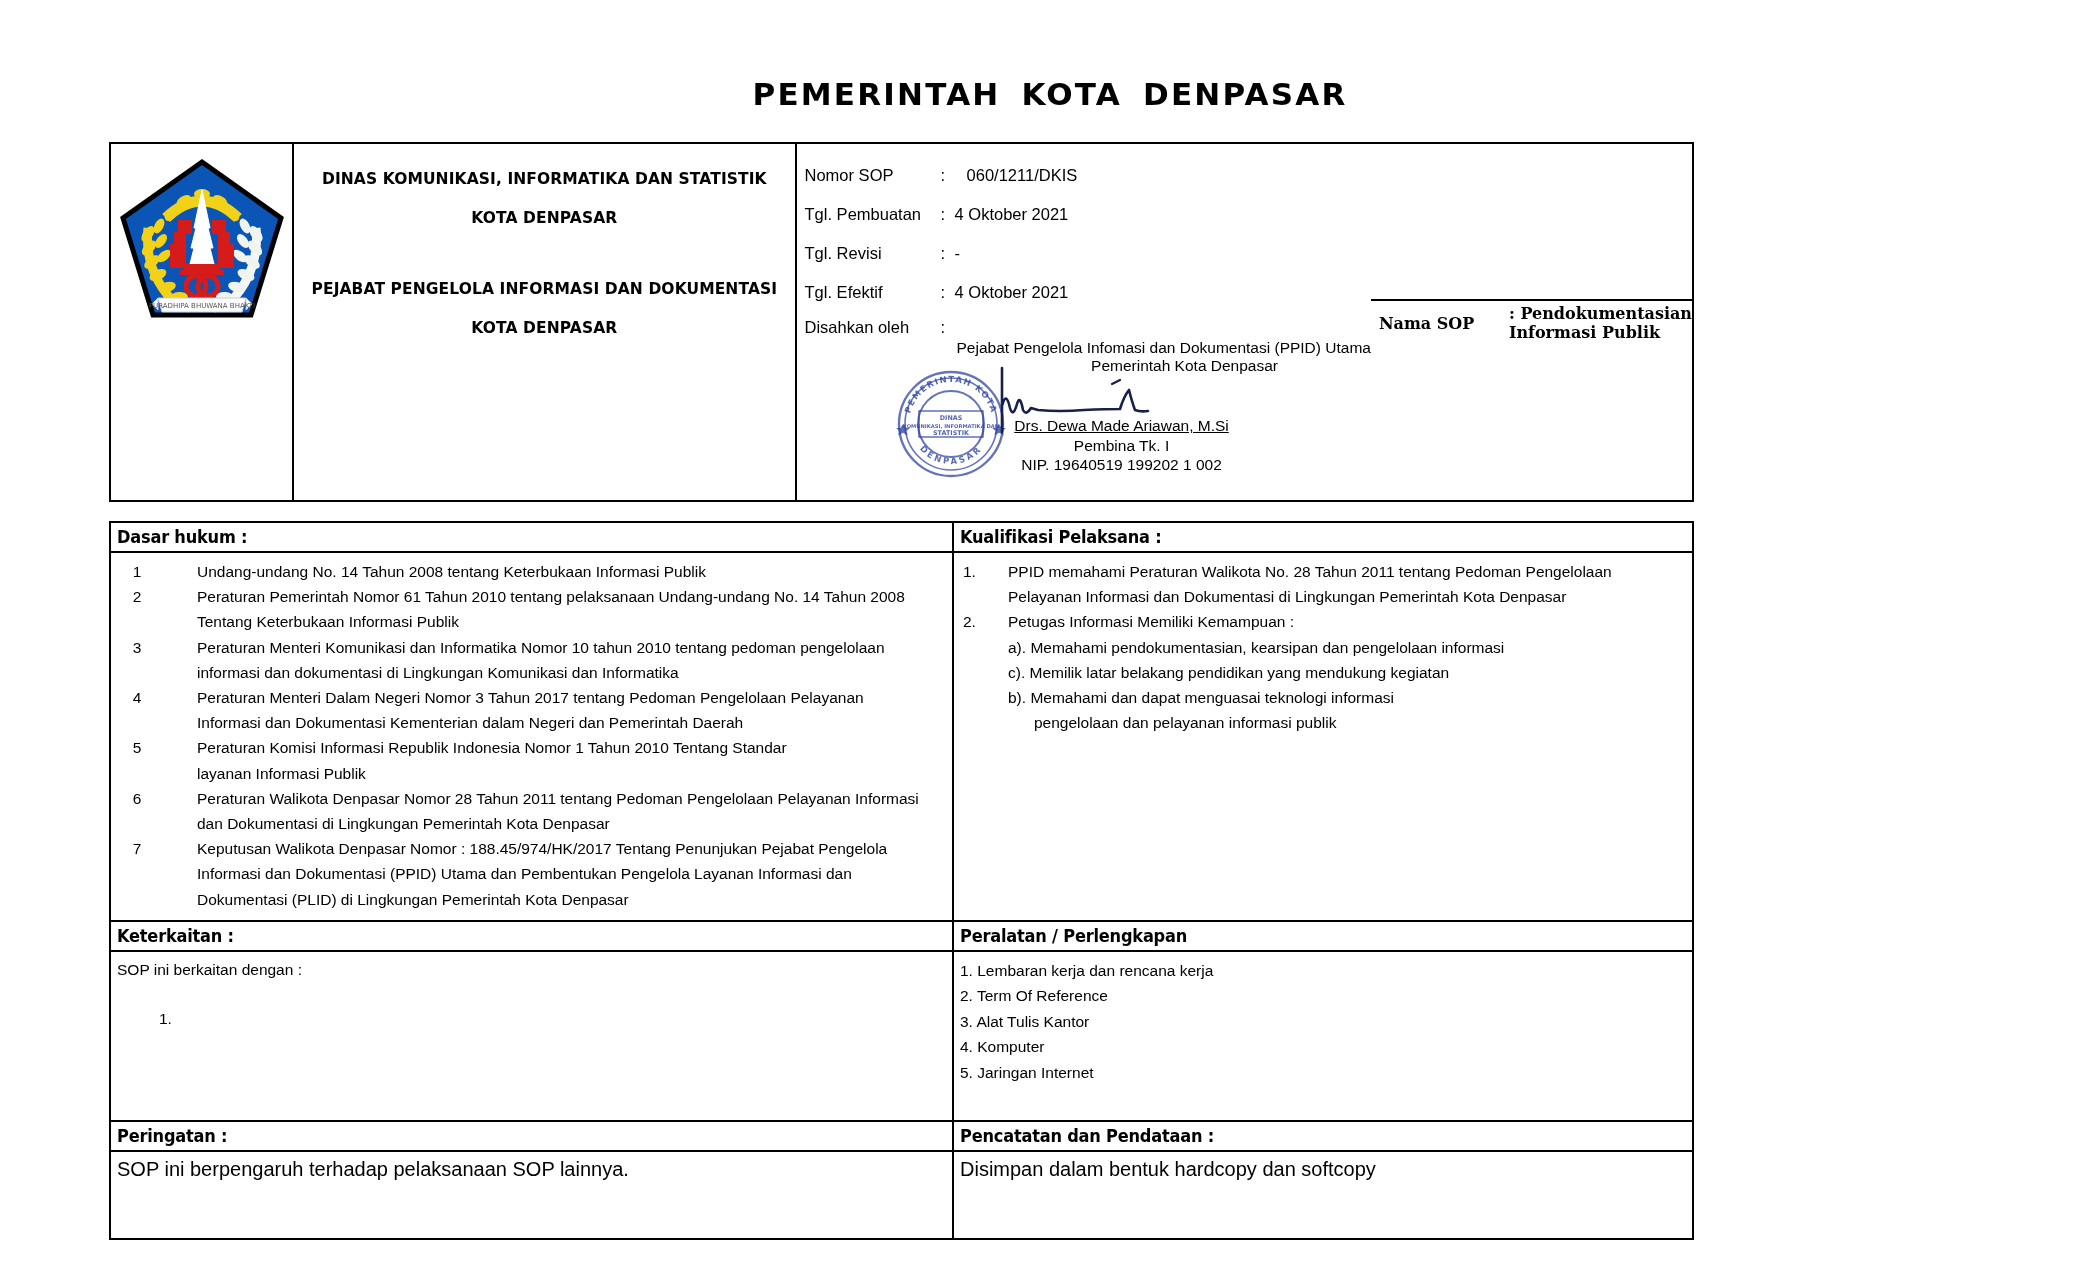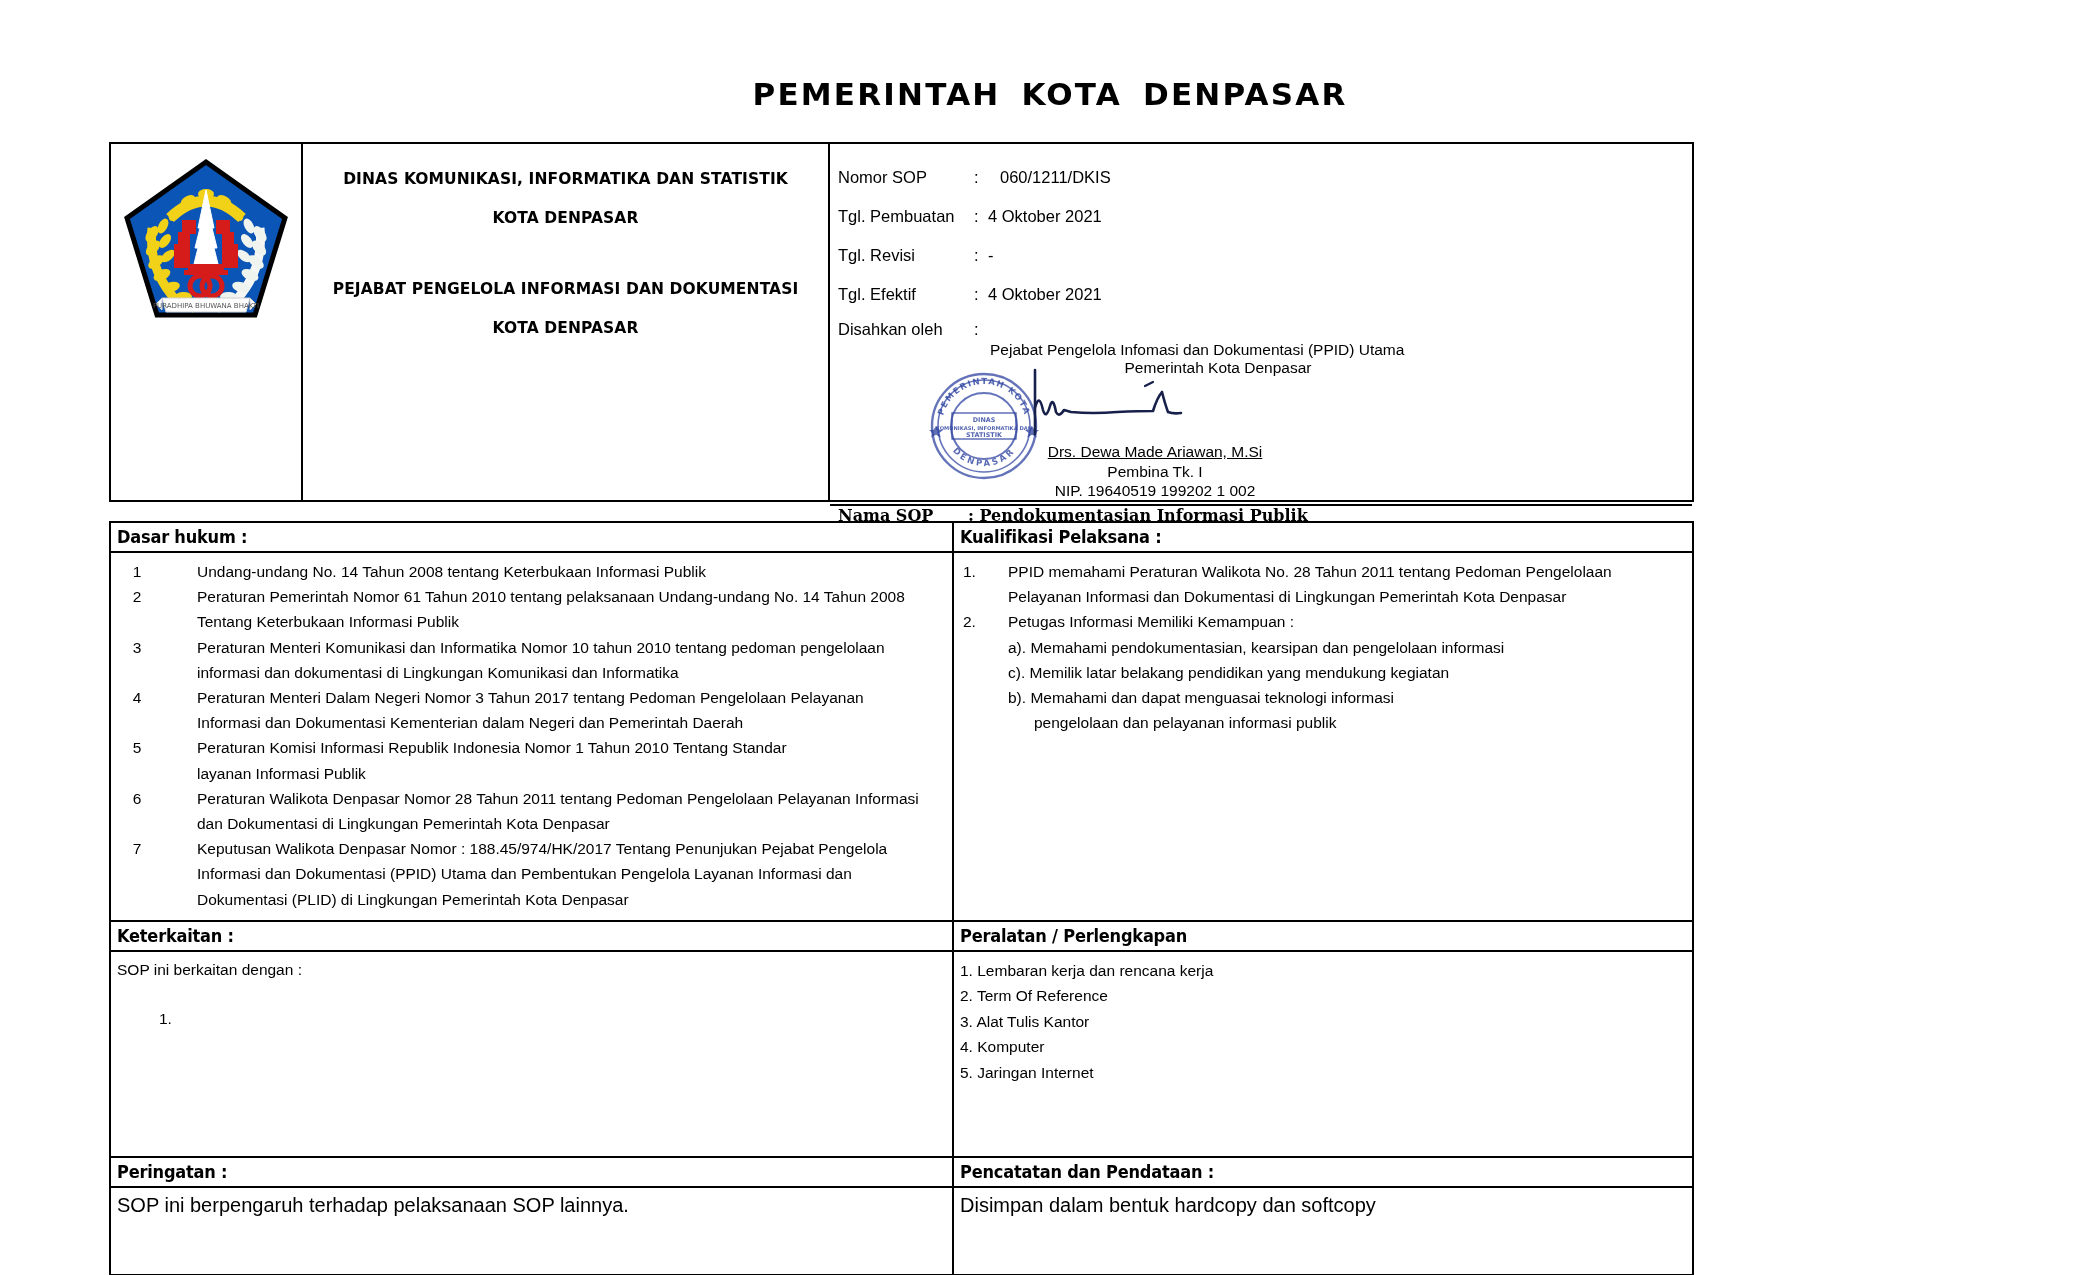--- a/index.html
+++ b/index.html
@@ -62,21 +62,22 @@
     font-size: 15.5px;
     letter-spacing: 0.1px;
     line-height: 39px;
   }
   .org-gap { height: 32px; }
 
   .cell-sop {
     flex: 1;
     position: relative;
     display: flex;
-    flex-direction: column;
+    flex-direction: row;
+    align-items: center;
   }
   .sop-fields {
     flex: 1;
     padding: 14px 0 0 8px;
     position: relative;
   }
   .sop-row {
     display: flex;
     align-items: baseline;
     font-size: 16.5px;
@@ -118,21 +119,20 @@
     margin-left: 68px;
     margin-top: -1px;
   }
   .sig-names {
     position: absolute;
     left: 152px; top: 78px;
     width: 330px;
     text-align: center;
     font-size: 15.5px;
     line-height: 19.5px;
-    margin-top: 24px;
   }
   .sig-name-main { text-decoration: underline; }
 
   .stamp {
     position: absolute;
     left: 88px; top: 30px;
     width: 120px; height: 112px;
     pointer-events: none;
   }
   .signature-ink {
@@ -195,21 +195,21 @@
 
   .q-item { display: flex; font-size: 15.5px; line-height: 25.2px; }
   .q-item .n { width: 48px; flex: 0 0 48px; padding-left: 3px; }
   .q-item .t { flex: 1; }
   .q-item .t p { margin: 0; }
   .q-sub { padding-left: 48px; font-size: 15.5px; line-height: 25.2px; }
   .q-sub2 { padding-left: 74px; font-size: 15.5px; line-height: 25.2px; }
 
   .plain-list p { margin: 0; font-size: 15.5px; line-height: 25.5px; }
 
-  .ket-body { height: 204px; padding: 6px 8px 0 6px; position: relative; }
+  .ket-body { height: 168px; padding: 6px 8px 0 6px; position: relative; }
   .ket-first { font-size: 15.5px; line-height: 24px; }
   .ket-one { font-size: 15.5px; position: absolute; left: 48px; top: 58px; }
 
   .per-body { height: 86px; padding: 6px 8px 0 6px; font-size: 20px; }
   .divider-row { border-top: 2.5px solid #000; }
 </style>
 </head>
 <body>
 
 <div class="page">

